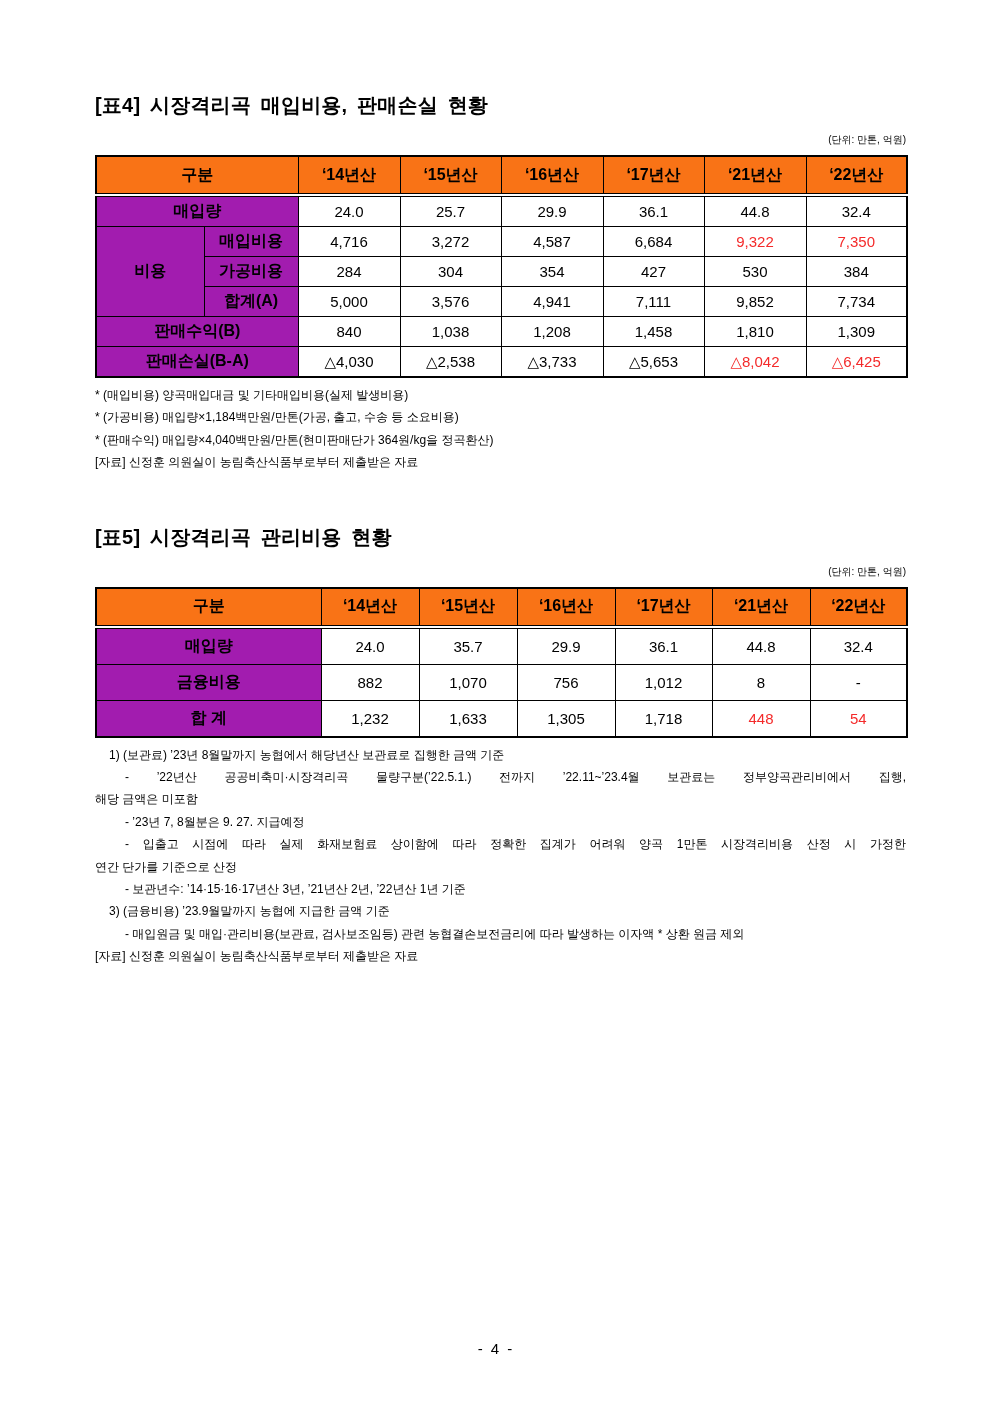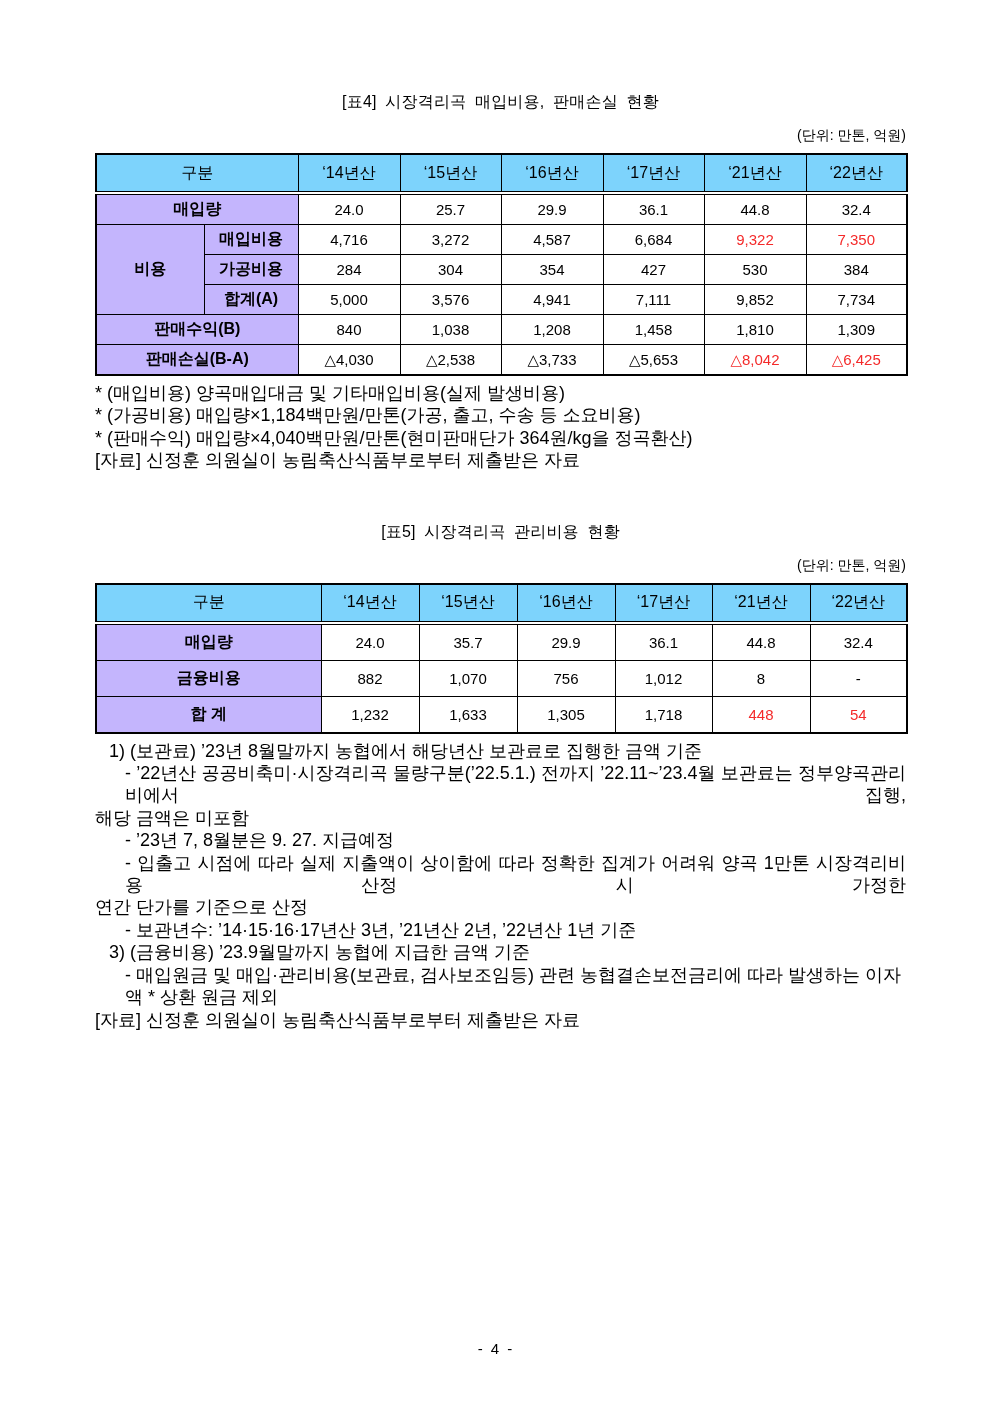--- a/index.html
+++ b/index.html
@@ -3,44 +3,44 @@
 <meta charset="utf-8">
 <style>
   html,body{margin:0;padding:0;background:#fff;}
   body{
     width:992px;height:1403px;position:relative;
     font-family:"Liberation Sans","DejaVu Sans",sans-serif;
     color:#000;-webkit-font-smoothing:antialiased;
   }
   .content{position:absolute;left:95px;top:0;width:811px;}
   .doc-title{
-    margin-top:92px;text-align:center;font-size:16px;font-weight:normal;
+    margin-top:92px;font-size:20px;font-weight:bold;
     letter-spacing:.2px;word-spacing:4px;
   }
-  .unit-label{margin-top:14px;text-align:right;font-size:14px;}
+  .unit-label{margin-top:14px;text-align:right;font-size:10px;}
   table.grid{
     margin-top:8px;width:811px;border-collapse:collapse;table-layout:fixed;
     border:2px solid #000;
   }
   table.grid th, table.grid td{
     border:1px solid #000;text-align:center;vertical-align:middle;
     padding:0 2px;overflow:hidden;
   }
   table.grid thead th{
-    background:#7dd3fc;font-size:16px;font-weight:normal;height:36px;
+    background:#f97316;font-size:16px;font-weight:bold;height:36px;
     border-bottom:4px double #000;
   }
   table.grid tbody th{
-    background:#c4b5fd;font-size:16px;font-weight:bold;
+    background:#a21caf;font-size:16px;font-weight:bold;
   }
   table.grid tbody td{font-size:15px;font-weight:normal;background:#fff;}
   #table4 tbody th, #table4 tbody td{height:29px;}
   #table5 tbody th, #table5 tbody td{height:35px;}
   td.neg{color:var(--negative,#f42a2a);}
-  .notes{margin-top:6px;font-size:18px;line-height:22.4px;}
+  .notes{margin-top:6px;font-size:12px;line-height:22.4px;}
   .note-line{white-space:normal;}
   .ind1{padding-left:14px;}
   .ind2{padding-left:30px;}
   .just{text-align:justify;text-align-last:justify;}
   .gap-before-t5{margin-top:50px;}
   .page-number{
     position:absolute;left:0;width:100%;top:1340px;text-align:center;
     font-size:15px;letter-spacing:2px;
   }
 </style>
@@ -193,21 +193,21 @@
         <td class="neg">54</td>
       </tr>
     </tbody>
   </table>
 
   <div class="notes">
     <div class="note-line ind1">1) (보관료) ’23년 8월말까지 농협에서 해당년산 보관료로 집행한 금액 기준</div>
     <div class="note-line ind2 just">- ’22년산 공공비축미·시장격리곡 물량구분(’22.5.1.) 전까지 ’22.11~’23.4월 보관료는 정부양곡관리비에서 집행,</div>
     <div class="note-line">해당 금액은 미포함</div>
     <div class="note-line ind2">- ’23년 7, 8월분은 9. 27. 지급예정</div>
-    <div class="note-line ind2 just">- 입출고 시점에 따라 실제 지출액이 상이함에 따라 정확한 집계가 어려워 양곡 1만톤 시장격리비용 산정 시 가정한</div>
+    <div class="note-line ind2 just">- 입출고 시점에 따라 실제 화재보험료 상이함에 따라 정확한 집계가 어려워 양곡 1만톤 시장격리비용 산정 시 가정한</div>
     <div class="note-line">연간 단가를 기준으로 산정</div>
     <div class="note-line ind2">- 보관년수: ’14·15·16·17년산 3년, ’21년산 2년, ’22년산 1년 기준</div>
     <div class="note-line ind1">3) (금융비용) ’23.9월말까지 농협에 지급한 금액 기준</div>
     <div class="note-line ind2">- 매입원금 및 매입·관리비용(보관료, 검사보조임등) 관련 농협결손보전금리에 따라 발생하는 이자액 * 상환 원금 제외</div>
     <div class="note-line">[자료] 신정훈 의원실이 농림축산식품부로부터 제출받은 자료</div>
   </div>
 
 </div>
 
 <div class="page-number">- 4 -</div>

